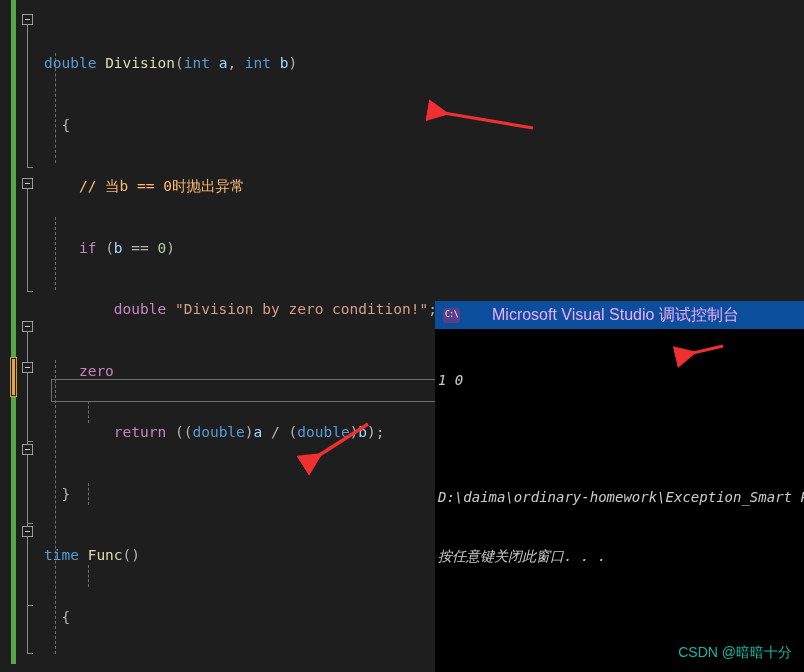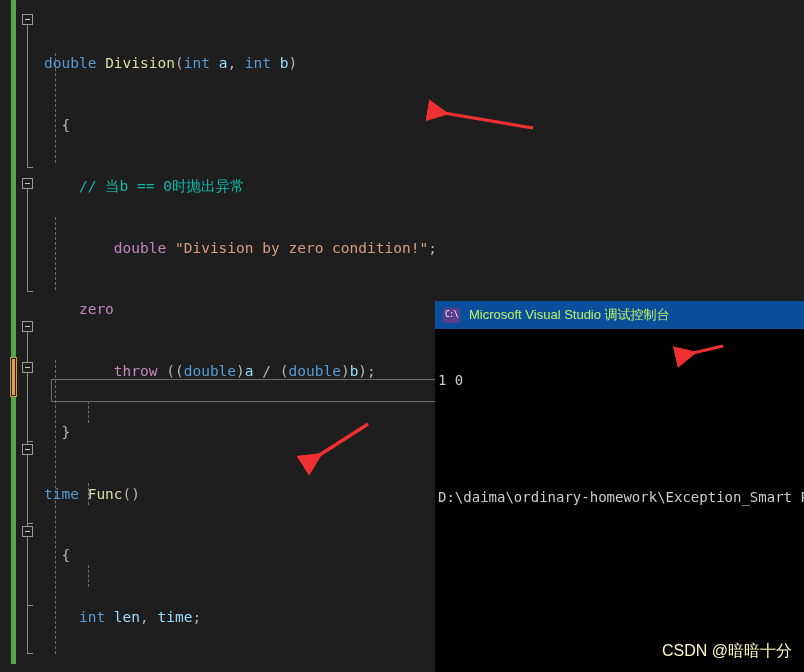--- a/index.html
+++ b/index.html
@@ -107,21 +107,21 @@
     background: transparent;
   }
 
   
   .kw    { color: #569cd6; }   
   .ctl   { color: #c586c0; }   
   .fn    { color: #dcdcaa; }   
   .var   { color: #9cdcfe; }   
   .str   { color: #d69d85; }   
   .num   { color: #b5cea8; }   
-  .cmt   { color: #14b8a6; }   
+  .cmt   { color: #fdba74; }   
   .op    { color: #b4b4b4; }   
 
   
   #console {
     position: absolute;
     left: 435px;
     top: 301px;
     width: 369px;
     height: 371px;
     background: #000000;
@@ -147,49 +147,50 @@
   }
   .console-icon span {
     font-family: "DejaVu Sans Mono", monospace;
     font-size: 8px;
     color: #ffffff;
     line-height: 1;
     letter-spacing: -0.5px;
   }
   #console-title-text {
     font-family: "Liberation Sans", sans-serif;
-    font-size: 13px;
-    color: #bef264;
+    font-size: 16px;
+    color: #f0abfc;
+    margin-left: 23px;
   }
   #console-body {
     padding: 3px 0 0 3px;
     font-family: "DejaVu Sans Mono", monospace;
     font-size: 14px;
     line-height: 19.5px;
     color: #cccccc;
     white-space: pre;
   }
-  #console-body .cline { height: 19.5px; white-space: pre; }
+  #console-body .cline { height: 19.5px; white-space: pre; font-style: italic; }
   #console-body .blank { height: 19.5px; }
 
   
   .arrow-svg {
     position: absolute;
     pointer-events: none;
     overflow: visible;
   }
 
   
   #watermark {
     position: absolute;
     right: 12px;
     bottom: 10px;
     font-family: "Liberation Sans", sans-serif;
-    font-size: 16px;
-    color: #fef9c3;
+    font-size: 14px;
+    color: #14b8a6;
   }
 </style>
 </head>
 <body>
 
 <div id="editor">
 
   <div class="changebar" style="top:0px; height:376px;"></div>
   <div class="changebar unsaved" style="top:357px; height:40px;">
       <div class="inner"></div>
@@ -231,23 +232,24 @@
   <div class="guide" style="left:88px; top:401px; height:22px;"></div>
   <div class="guide" style="left:88px; top:483px; height:22px;"></div>
   <div class="guide" style="left:88px; top:565px; height:22px;"></div>
 
   <div class="cur-line" style="left:51px; top:379px; width:753px; height:23px;"></div>
 
   <div class="code">
     <div class="ln"><span class="kw">double</span> <span class="fn">Division</span><span class="op">(</span><span class="kw">int</span> <span class="var">a</span><span class="op">,</span> <span class="kw">int</span> <span class="var">b</span><span class="op">)</span></div>
     <div class="ln"><span class="op">  {</span></div>
     <div class="ln">    <span class="cmt">// 当b == 0时抛出异常</span></div>
+    <div class="ln">    <span class="ctl">if</span> <span class="op">(</span><span class="var">b</span> <span class="op">==</span> <span class="num">0</span><span class="op">)</span></div>
     <div class="ln">        <span class="ctl">double</span> <span class="str">"Division by zero condition!"</span><span class="op">;</span></div>
     <div class="ln">    <span class="ctl">zero</span></div>
-    <div class="ln">        <span class="ctl">throw</span> <span class="op">((</span><span class="kw">double</span><span class="op">)</span><span class="var">a</span> <span class="op">/</span> <span class="op">(</span><span class="kw">double</span><span class="op">)</span><span class="var">b</span><span class="op">);</span></div>
+    <div class="ln">        <span class="ctl">return</span> <span class="op">((</span><span class="kw">double</span><span class="op">)</span><span class="var">a</span> <span class="op">/</span> <span class="op">(</span><span class="kw">double</span><span class="op">)</span><span class="var">b</span><span class="op">);</span></div>
     <div class="ln"><span class="op">  }</span></div>
     <div class="ln"><span class="kw">time</span> <span class="fn">Func</span><span class="op">()</span></div>
     <div class="ln"><span class="op">  {</span></div>
     <div class="ln">    <span class="kw">int</span> <span class="var">len</span><span class="op">,</span> <span class="var">time</span><span class="op">;</span></div>
     
     
     
     
     
     
@@ -273,20 +275,21 @@
   <div id="console-title">
     <span class="console-icon">
       <span>C:\</span>
     </span>
     <span id="console-title-text">Microsoft Visual Studio 调试控制台</span>
   </div>
   <div id="console-body">
     <div class="cline">1 0</div>
     <div class="blank"></div>
     <div class="cline">D:\daima\ordinary-homework\Exception_Smart Poi</div>
+    <div class="cline">按任意键关闭此窗口. . .</div>
   </div>
 </div>
 
 <svg class="arrow-svg" style="left:0; top:0;" width="804" height="672">
   <defs>
     <marker id="ah1" markerWidth="7" markerHeight="7" refX="5.5" refY="3.5" orient="auto">
       <path d="M7,0 L7,7 L0,3.5 Z" fill="#f03030"></path>
     </marker>
   </defs>
   <line x1="533" y1="128" x2="432" y2="111" stroke="#f03030" stroke-width="3.2" marker-end="url(#ah1)"></line>

